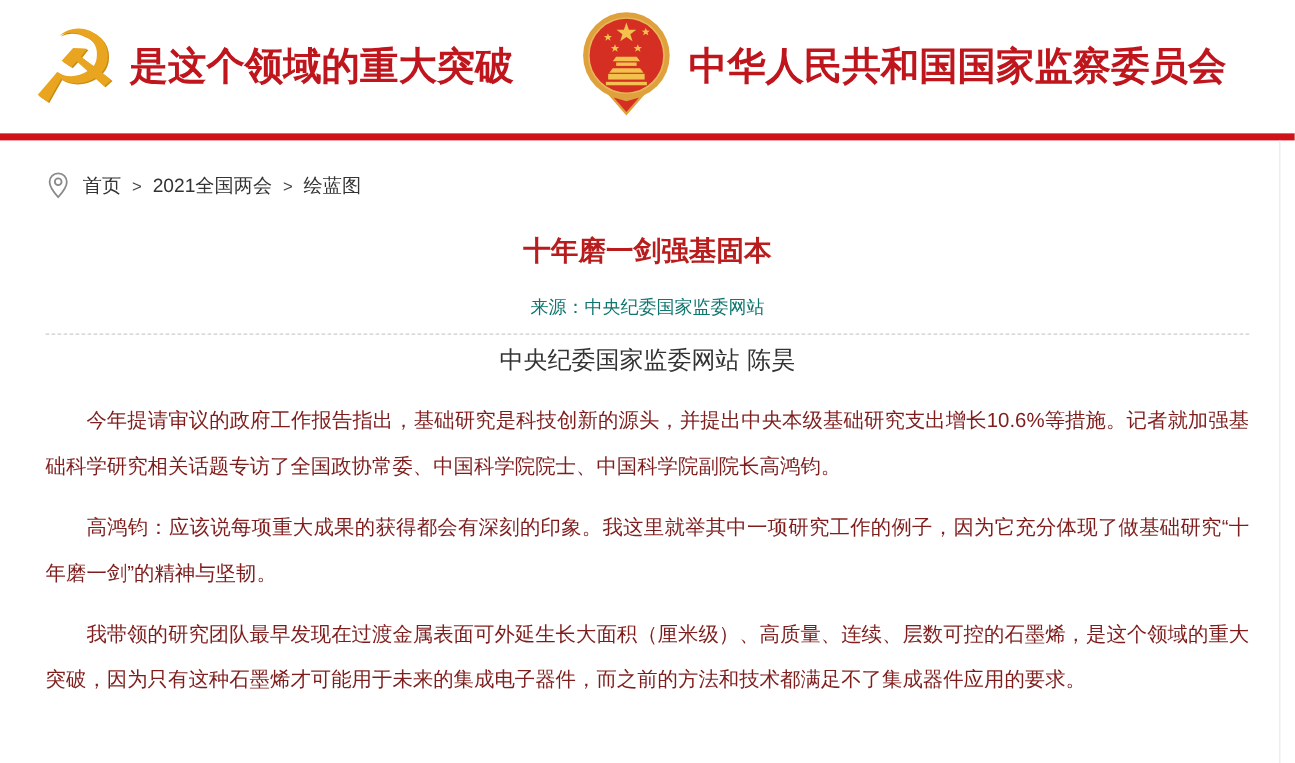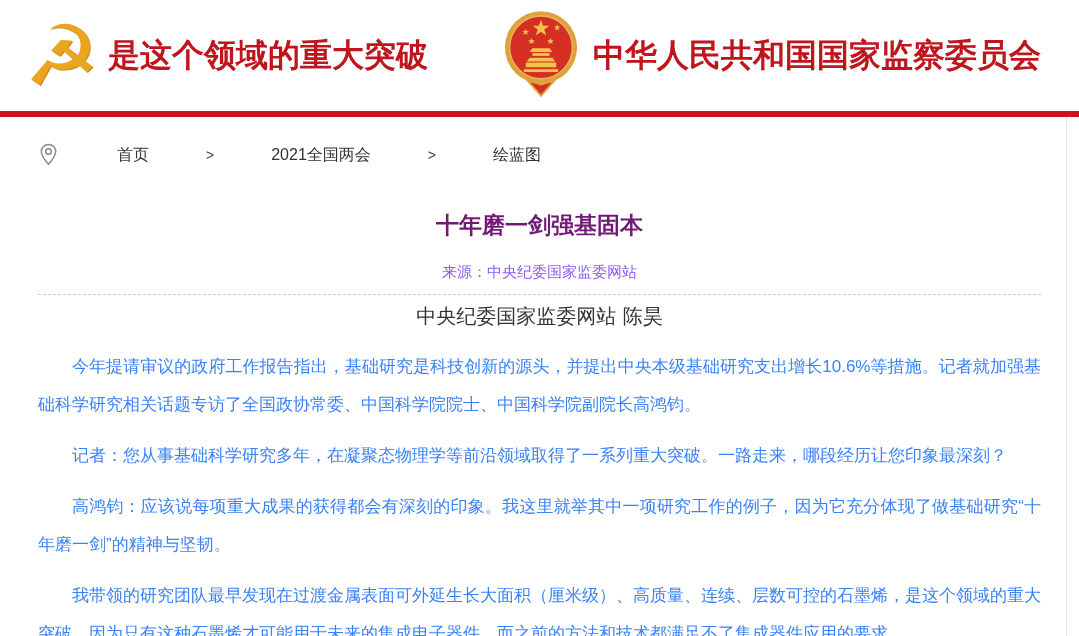--- a/index.html
+++ b/index.html
@@ -16,21 +16,21 @@
     width: 1079px; height: 111px;
     background: #ffffff;
   }
   .logo-group {
     position: absolute;
     top: 0; height: 111px;
     display: flex; align-items: center;
     cursor: pointer;
   }
   .logo-group.left  { left: 20px; }
-  .logo-group.right { left: 503px; }
+  .logo-group.right { left: 484px; }
   .party-emblem-glyph {
     font-size: 84px;
     line-height: 84px;
     color: #e9a51f;
     width: 84px;
     text-align: center;
     margin-right: 4px;
     text-shadow: 1px 1px 0 #c98a12;
   }
   .org-title {
@@ -50,40 +50,39 @@
     left: 1066px; top: 117px;
     width: 1px; height: 519px;
     background: #e9e9e9;
   }
   
   .breadcrumb {
     display: flex; align-items: center;
     margin: 25px 0 4px 38px;
     font-size: 16px;
     color: #333;
-    gap: 48px;
   }
   .breadcrumb .pin { margin-right: 10px; display: flex; align-items: center; }
   .crumb { cursor: pointer; }
   .crumb-sep { margin: 0 9px; color: #444; font-size: 14px; }
   
   .article-title {
-    margin-top: 42px;
+    margin-top: 26px;
     text-align: center;
     font-size: 23px;
     line-height: 31px;
     font-weight: bold;
-    color: #701a75;
+    color: #b91c1c;
   }
   .article-meta {
     margin-top: 22px;
     display: flex; justify-content: center;
     gap: 46px;
     font-size: 15px;
-    color: #8b5cf6;
+    color: #0f766e;
   }
   .meta-item { white-space: nowrap; }
   .dashed-sep {
     margin: 12px 38px 0 38px;
     border-top: 1px dashed #cccccc;
     height: 0;
   }
   .byline {
     margin-top: 8px;
     text-align: center;
@@ -91,21 +90,21 @@
     font-family: "DejaVu Serif", serif;
     color: #333;
   }
   .article-body {
     margin: 18px 38px 0 38px;
   }
   .article-body p {
     font-size: 17px;
     line-height: 38px;
     text-indent: 2em;
-    color: #3b82f6;
+    color: #7f1d1d;
     margin-bottom: 13px;
     text-align: justify;
   }
 </style>
 </head>
 <body>
 
 <div class="site-header">
 
   <div class="logo-group left">
@@ -166,16 +165,15 @@
     <span>来源：</span><span>中央纪委国家监委网站</span>
   </span>
 </div>
 
 <div class="dashed-sep"></div>
 
 <div class="byline">中央纪委国家监委网站 陈昊</div>
 
 <div class="article-body">
   <p>今年提请审议的政府工作报告指出，基础研究是科技创新的源头，并提出中央本级基础研究支出增长10.6%等措施。记者就加强基础科学研究相关话题专访了全国政协常委、中国科学院院士、中国科学院副院长高鸿钧。</p>
-  <p>记者：您从事基础科学研究多年，在凝聚态物理学等前沿领域取得了一系列重大突破。一路走来，哪段经历让您印象最深刻？</p>
   <p>高鸿钧：应该说每项重大成果的获得都会有深刻的印象。我这里就举其中一项研究工作的例子，因为它充分体现了做基础研究“十年磨一剑”的精神与坚韧。</p>
   <p>我带领的研究团队最早发现在过渡金属表面可外延生长大面积（厘米级）、高质量、连续、层数可控的石墨烯，是这个领域的重大突破，因为只有这种石墨烯才可能用于未来的集成电子器件，而之前的方法和技术都满足不了集成器件应用的要求。</p>
 </div>
 
 </body></html>

